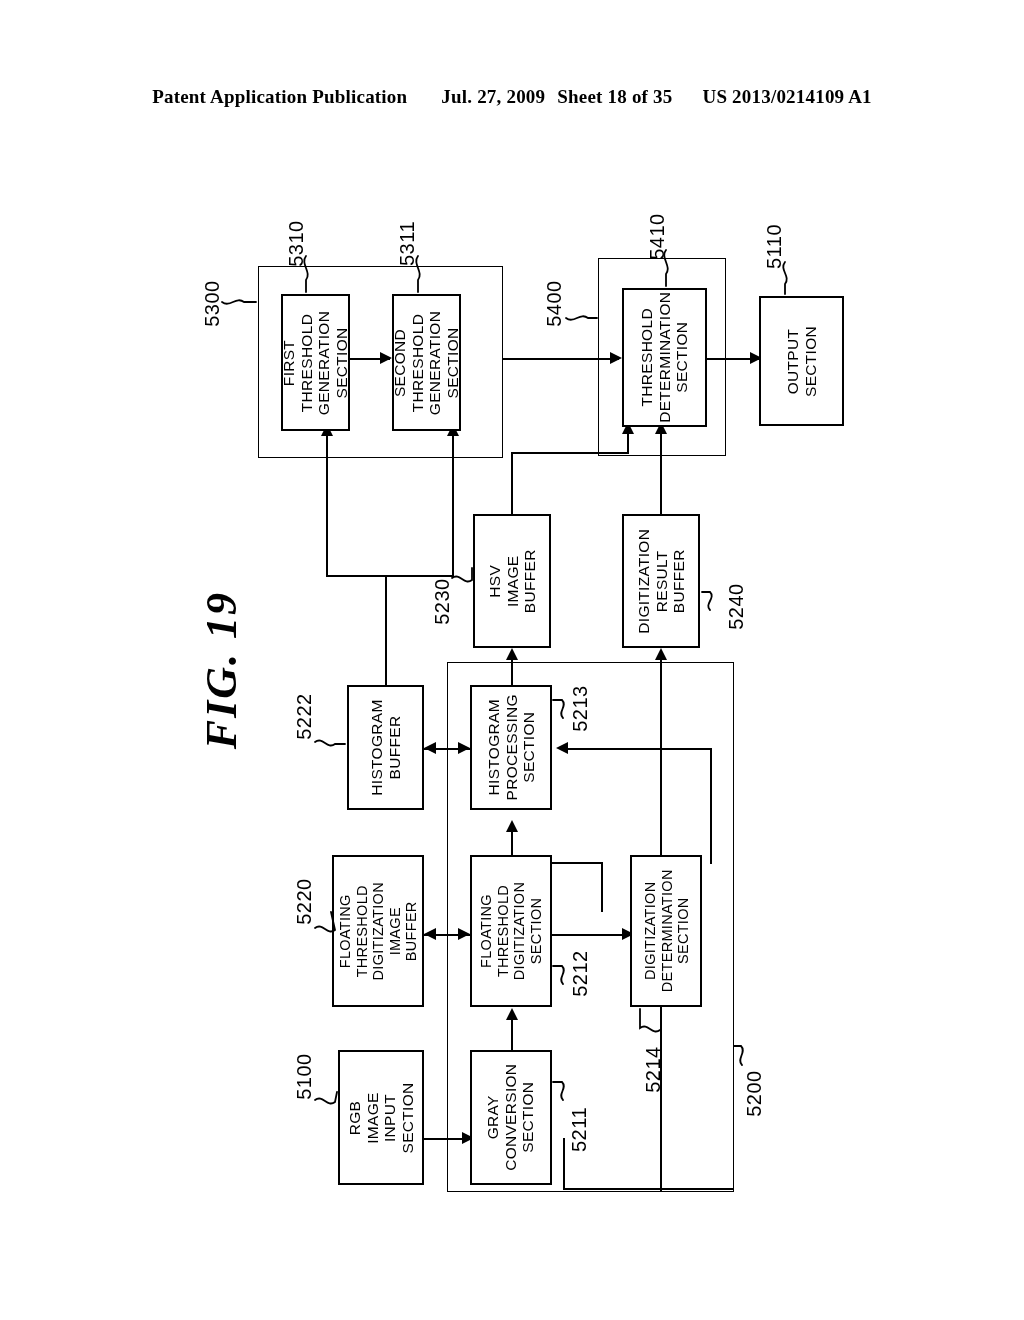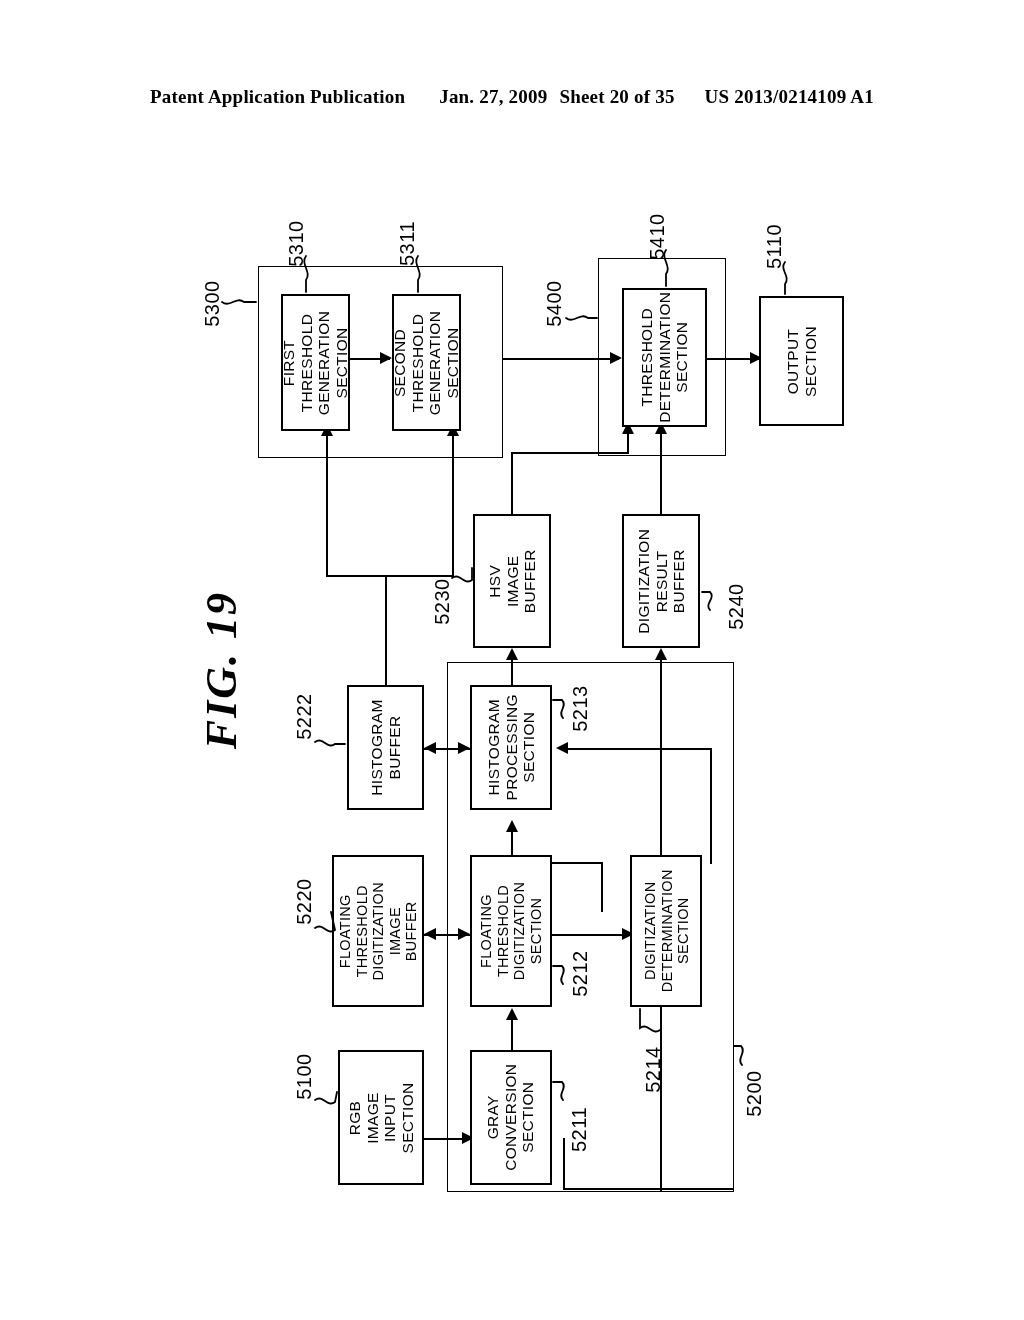--- a/index.html
+++ b/index.html
@@ -126,21 +126,21 @@
   .arr.left {
     border-top: 6.5px solid transparent;
     border-bottom: 6.5px solid transparent;
     border-right: 12px solid #000;
   }
 </style>
 </head>
 <body>
 
 <div id="page-header">
-  <span>Patent Application Publication</span><span class="hgap-big"></span><span>Jan. 27, 2009</span><span class="hgap-sm"></span><span>Sheet 20 of 35</span><span class="hgap-md"></span><span>US 2013/0214109 A1</span>
+  <span>Patent Application Publication</span><span class="hgap-big"></span><span>Jul. 27, 2009</span><span class="hgap-sm"></span><span>Sheet 18 of 35</span><span class="hgap-md"></span><span>US 2013/0214109 A1</span>
 </div>
 
 <div id="figure-canvas">
 
   <div id="fig-title">FIG. 19</div>
 
   <div class="box outer" style="left:258px; top:266px; width:245px; height:192px;"></div>
 
   <div class="box outer" style="left:598px; top:258px; width:128px; height:198px;"></div>
 

